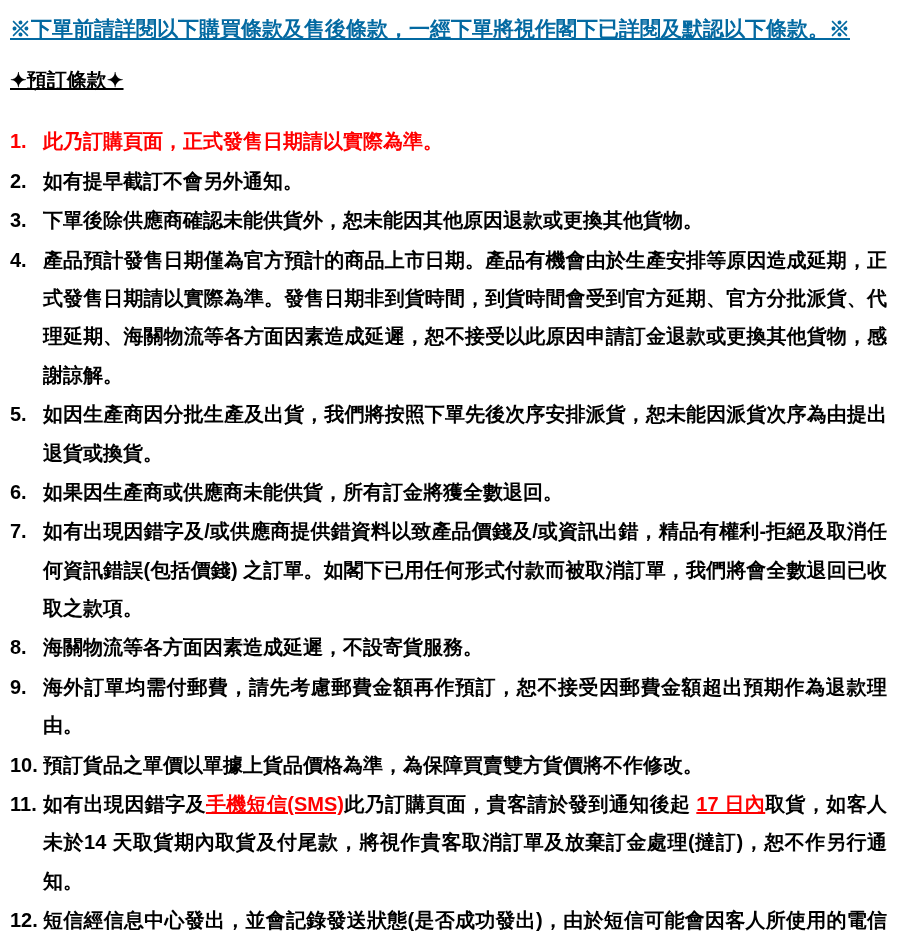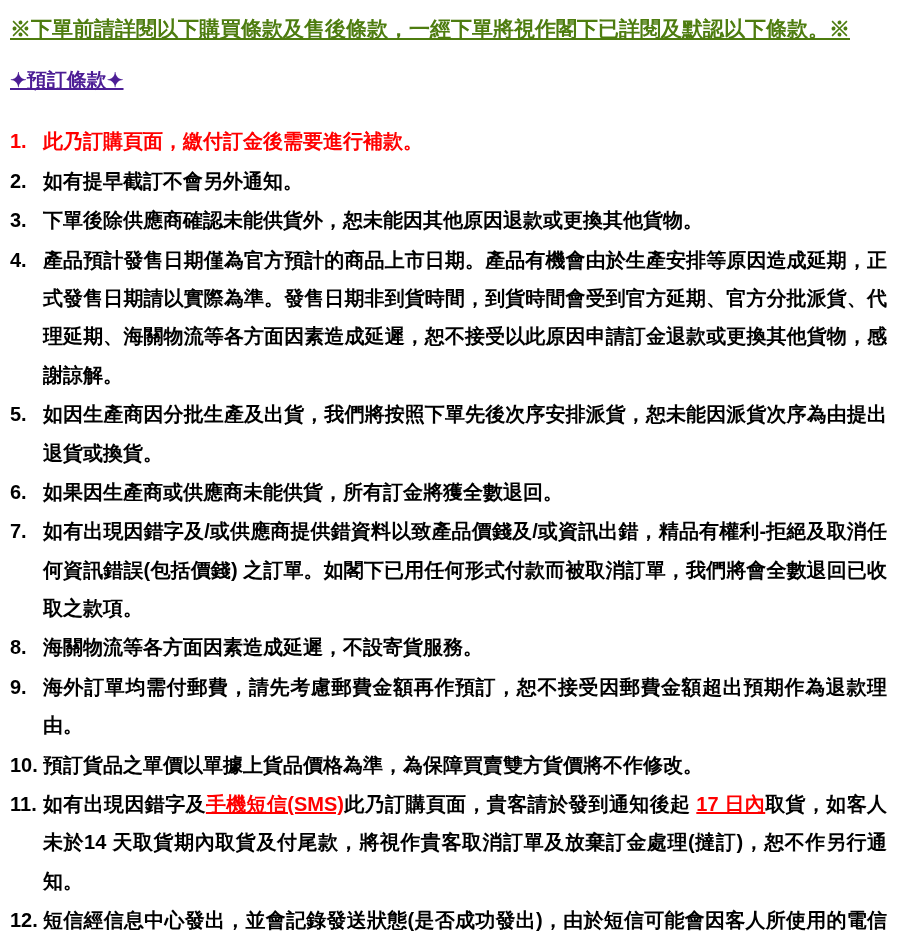--- a/index.html
+++ b/index.html
@@ -7,28 +7,28 @@
   body {
     width: 913px;
     min-height: 948px;
     background: #ffffff;
     color: #000000;
     font-family: "Liberation Sans", sans-serif;
     font-weight: bold;
     padding: 12px 26px 20px 10px;
   }
   .page-title {
-    color: #4d7c0f;
+    color: #0369a1;
     font-size: 21px;
     line-height: 1.4;
     text-decoration: underline;
     margin: 2px 0 24px 0;
   }
   .section-header {
-    color: #4c1d95;
+    color: #000000;
     font-size: 20px;
     text-decoration: underline;
     margin: 0 0 28px 0;
   }
   .terms-list { }
   .term-item {
     display: flex;
     font-size: 20px;
     line-height: 1.92;
     margin: 0 0 1px 0;
@@ -47,21 +47,21 @@
 </head>
 <body>
 
 <h1 class="page-title">※下單前請詳閱以下購買條款及售後條款，一經下單將視作閣下已詳閱及默認以下條款。※</h1>
 
 <h2 class="section-header">✦預訂條款✦</h2>
 
 <div class="terms-list">
     <div class="term-item">
       <span class="term-num red">1.</span>
-      <span class="term-text"><span class="red">此乃訂購頁面，繳付訂金後需要進行補款。</span></span>
+      <span class="term-text"><span class="red">此乃訂購頁面，正式發售日期請以實際為準。</span></span>
     </div>
     <div class="term-item">
       <span class="term-num">2.</span>
       <span class="term-text"><span>如有提早截訂不會另外通知。</span></span>
     </div>
     <div class="term-item">
       <span class="term-num">3.</span>
       <span class="term-text"><span>下單後除供應商確認未能供貨外，恕未能因其他原因退款或更換其他貨物。</span></span>
     </div>
     <div class="term-item">

